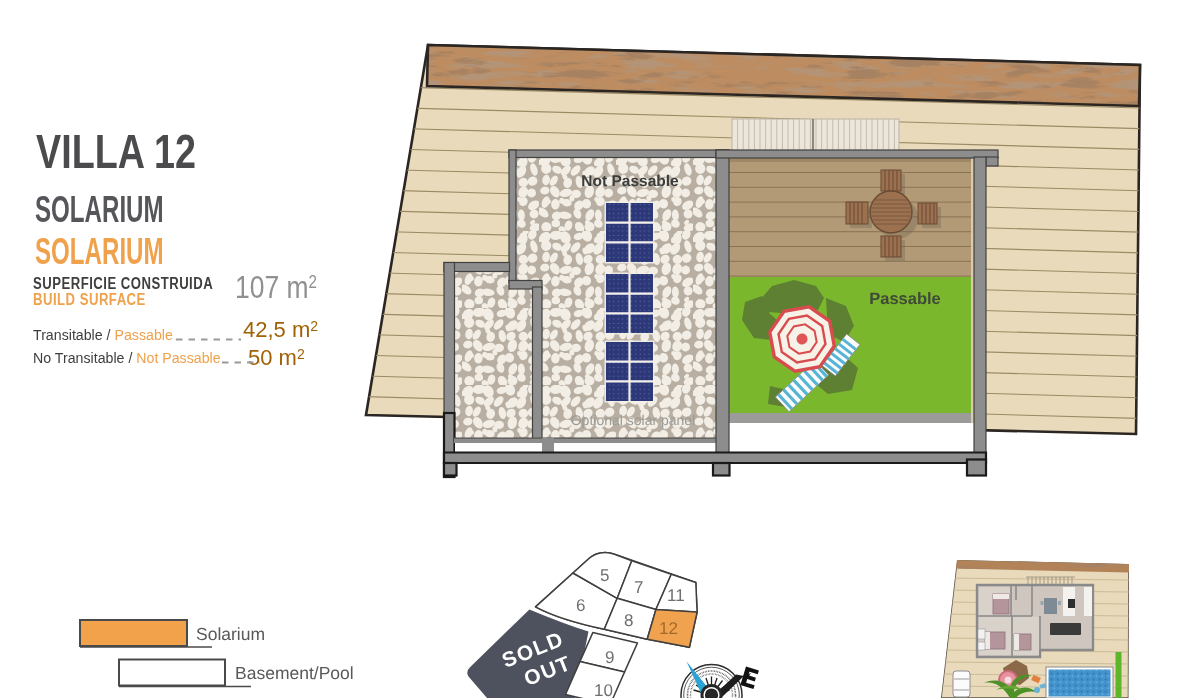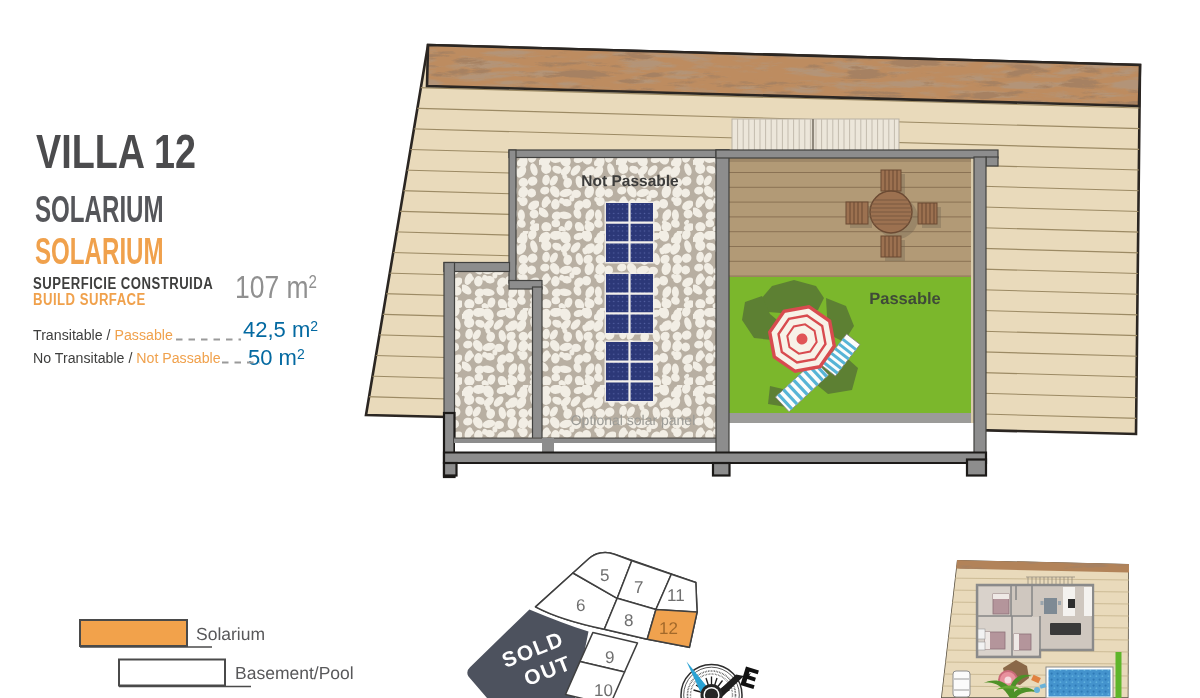--- a/index.html
+++ b/index.html
@@ -10,21 +10,21 @@
 #sol1{left:35px;top:195px;font-size:36px;line-height:30px;font-weight:bold;color:#55565a;transform:scaleX(.67)}
 #sol2{left:35px;top:237px;font-size:36px;line-height:30px;font-weight:bold;color:#f0a14c;transform:scaleX(.67)}
 #sup1{left:33px;top:277px;font-size:16px;line-height:14px;font-weight:bold;color:#3f3f3e;letter-spacing:.6px;transform:scaleX(.82)}
 #sup2{left:33px;top:293px;font-size:16px;line-height:14px;font-weight:bold;color:#f0a14c;letter-spacing:.6px;transform:scaleX(.82)}
 #m107{left:235px;top:273.5px;font-size:31.5px;line-height:27px;font-weight:normal;color:#909090;transform:scaleX(.84);transform-origin:0 0}
 #m107 sup{font-size:18px;vertical-align:baseline;position:relative;top:-9.5px}
 .row{position:absolute;font-size:15.5px;color:#3e3e3d;white-space:nowrap;transform-origin:0 50%}
 .row .or{color:#f0a14c}
 #row1{left:33px;top:325.5px;transform:scaleX(.915)}
 #row2{left:33px;top:348.5px;transform:scaleX(.915)}
-.big{position:absolute;font-size:22px;color:#0369a1}
+.big{position:absolute;font-size:22px;color:#a16207}
 .big sup{font-size:14px;vertical-align:baseline;position:relative;top:-6.5px}
 #v1{left:243px;top:317px}
 #v2{left:248px;top:345px}
 </style></head>
 <body>
 <div class="page">
 
 <div class="t" id="villa">VILLA 12</div>
 
 <div class="t" id="sol1">SOLARIUM</div>

